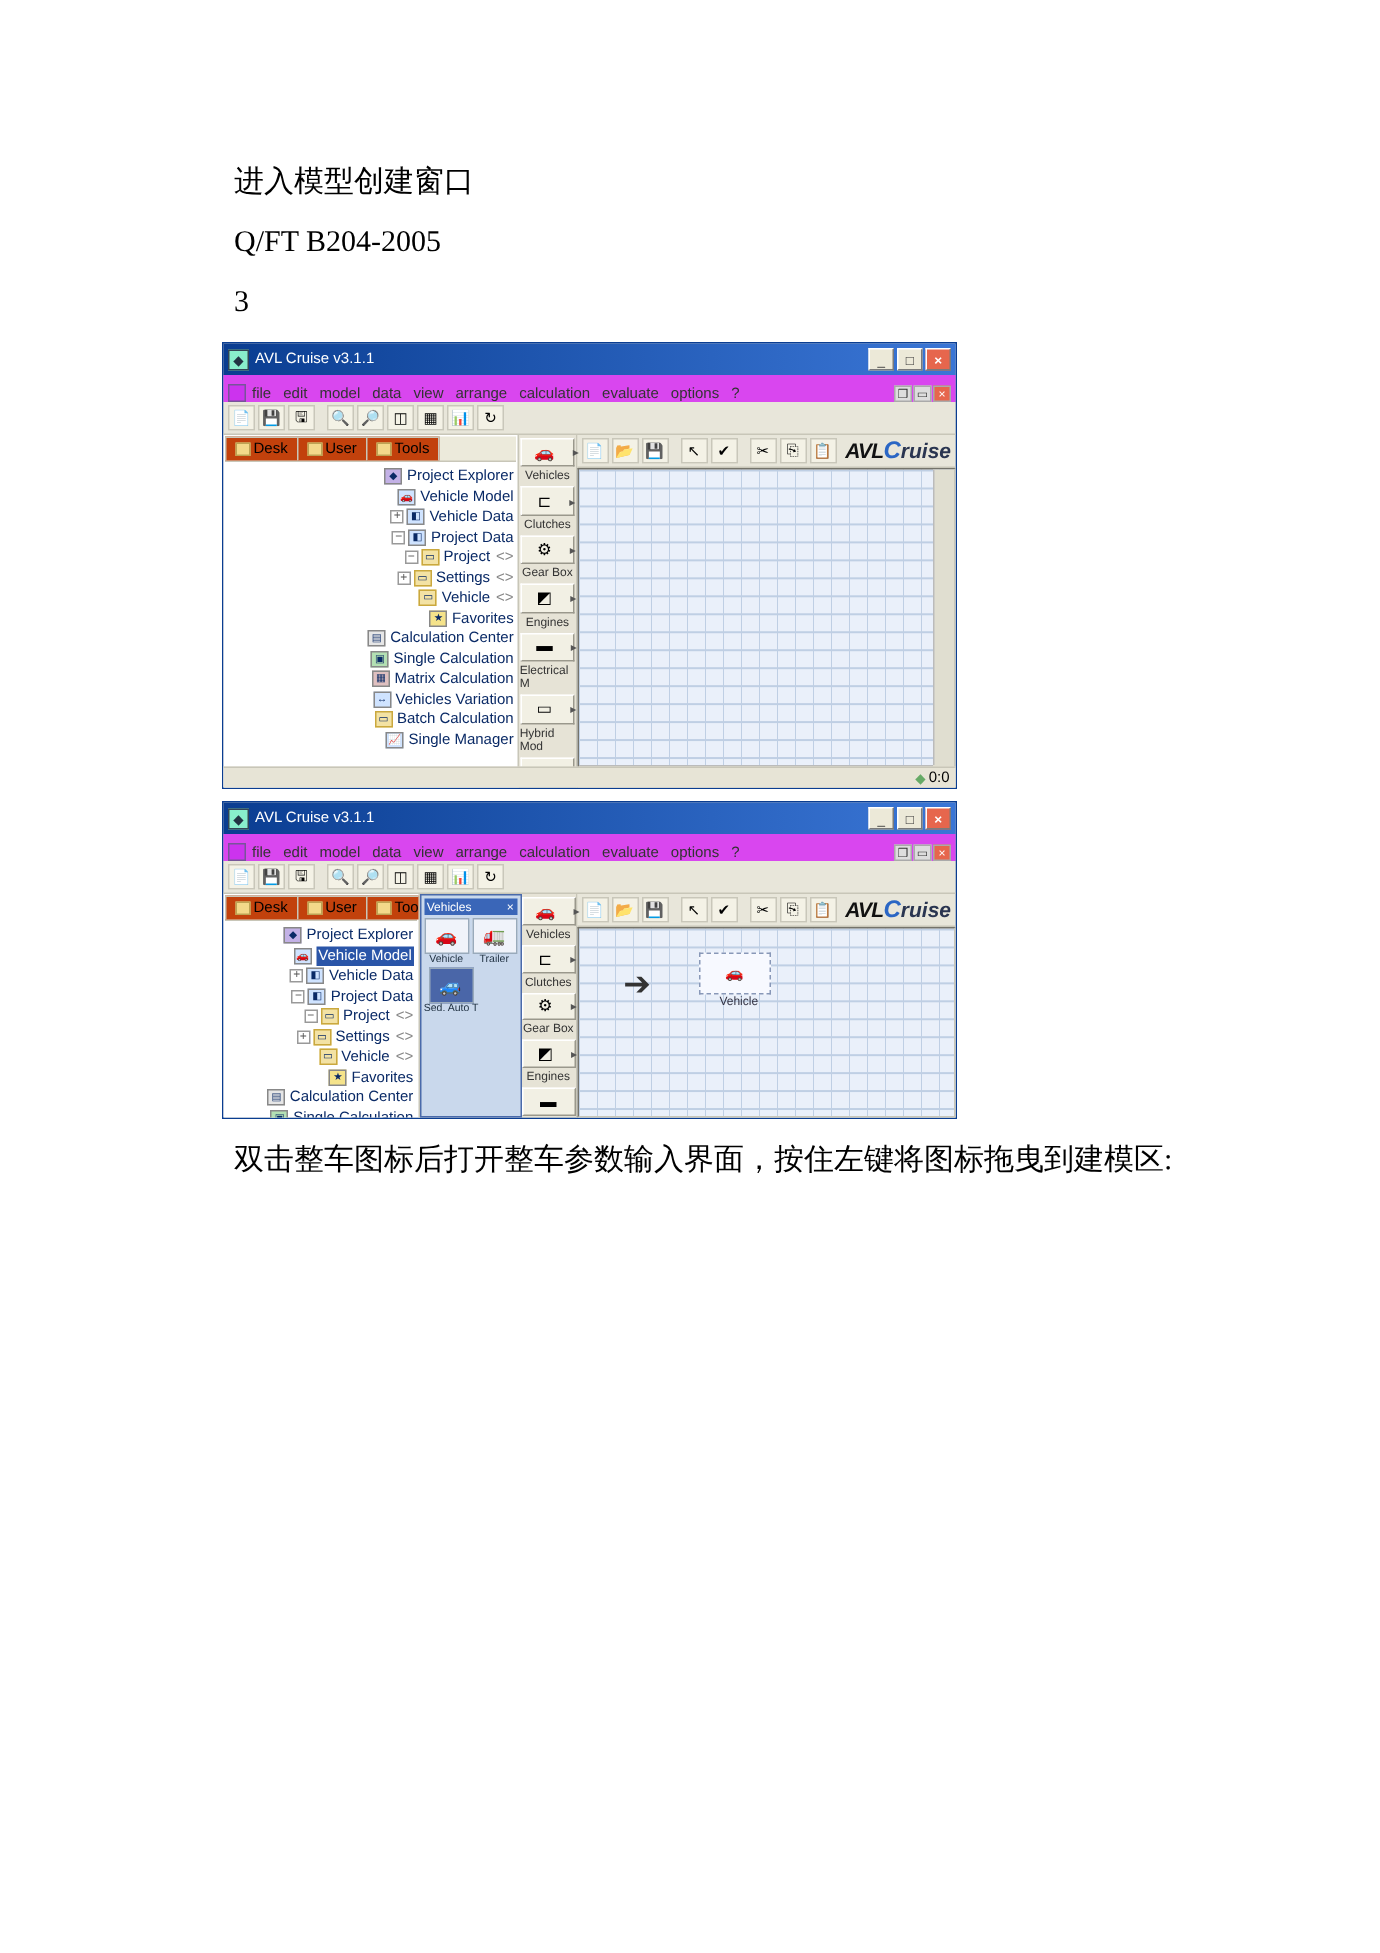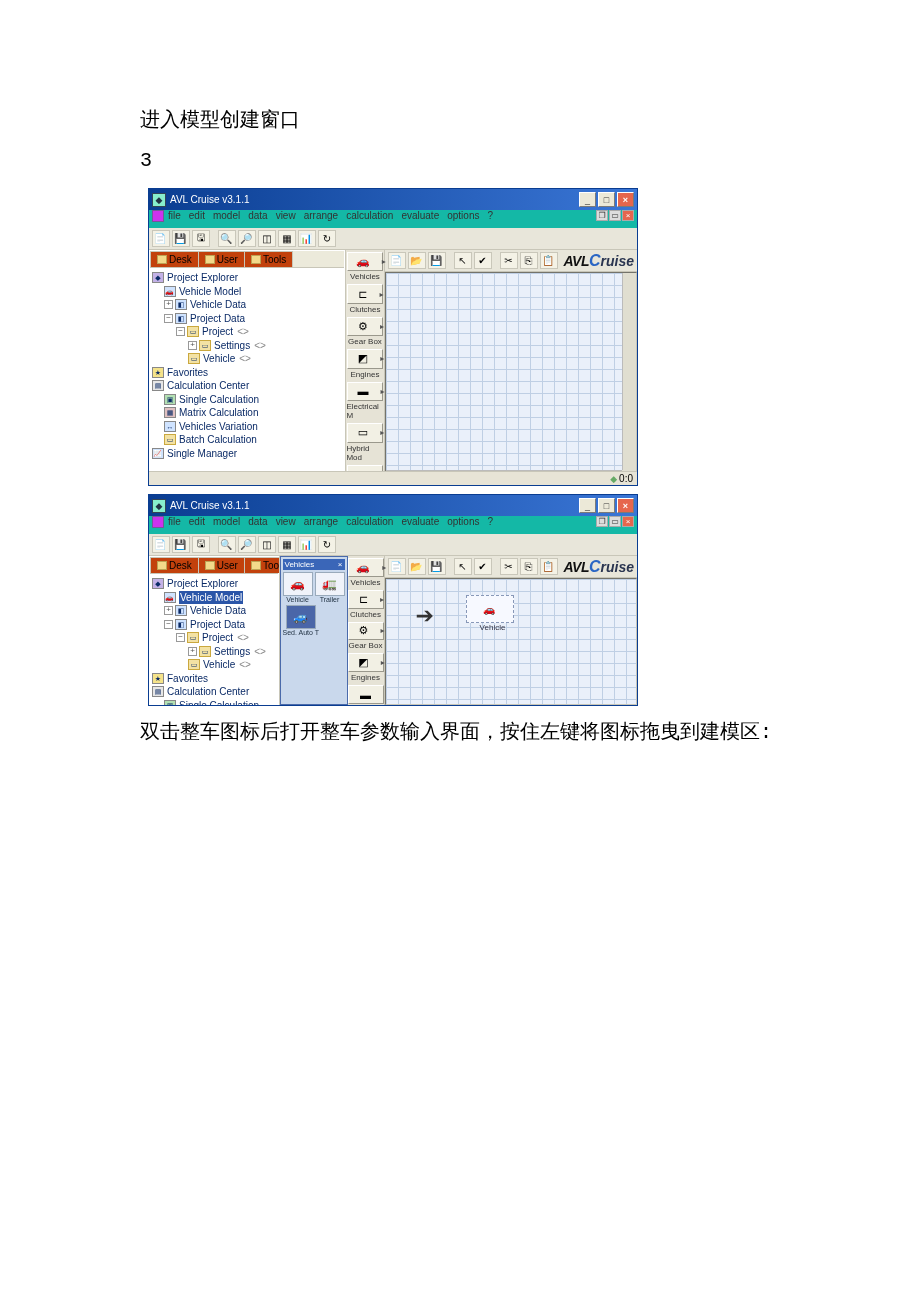--- a/index.html
+++ b/index.html
@@ -11,22 +11,21 @@
     }
     .text-block {
       font-size: 20px;
       line-height: 1.9;
       color: #000;
     }
     .indent {
       text-indent: 2em;
     }
     .para {
-      margin: 2px 0;
-      font-family: Liberation Mono, monospace;
+      margin: 2px 16px;
     }
     .screenshot {
       margin: 8px 0 8px 48px;
     }
     
     .win1 {
       width: 490px;
       height: 298px;
       border: 1px solid #0a3d91;
       background: #e6e3d6;
@@ -56,22 +55,22 @@
       width: 17px; height: 15px;
       background: #ece9d8;
       border: 1px solid #fff;
       border-right-color: #7a7a7a; border-bottom-color: #7a7a7a;
       display: flex; align-items: center; justify-content: center;
       font-size: 9px; color: #333;
     }
     .close-btn1 { background: #e6664d; color: #fff; font-weight: bold; }
     .menubar1 {
       height: 18px;
-      background: #14b8a6;
-      display: flex; align-items: flex-start;
+      background: #d946ef;
+      display: flex; align-items: flex-end;
       padding: 0 3px 0 3px;
       color: #333;
     }
     .menubar1 .mi { margin-right: 8px; }
     .menuclose1 { margin-left: auto; display: flex; gap:1px; }
     .menuclose1 span { width:12px; height:11px; background:#ddd; border:1px solid #aaa; font-size:8px; display:flex; align-items:center; justify-content:center; }
     .menuclose1 .mc-x { background:#e6664d; color:#fff; }
     .toolbar1 {
       height: 22px;
       background: #e8e6da;
@@ -100,21 +99,21 @@
     .tab1 {
       padding: 2px 6px;
       border: 1px solid #c8c6b8;
       border-bottom: none;
       background: #c2410c;
       margin-right: -1px;
       display: flex; align-items: center; gap: 2px;
     }
     .tab1 .tico { width:10px; height:9px; background:#f3d98a; border:1px solid #bca354; }
     .tree1 { padding: 3px 2px; font-size: 10px; color: #0a2a66; line-height: 1.35; }
-    .tree1 .row { display: flex; align-items: center; }
+    .tree1 .row { display: flex; align-items: center; justify-content: flex-end; }
     .tree1 .ico {
       width: 12px; height: 11px; margin-right: 3px;
       border: 1px solid #888; background: #cfe3ff;
       display:inline-flex; align-items:center; justify-content:center; font-size:7px;
     }
     .tree1 .ico.folder { background:#f3e2a4; border-color:#caa83e; }
     .tree1 .ico.gear { background:#e6e6e6; }
     .tree1 .ico.purple { background:#c3b1e6; }
     .tree1 .ico.green { background:#b3e0b3; }
     .tree1 .ico.red { background:#e0c0c0; }
@@ -192,20 +191,21 @@
     .canvas2 { flex:1; position:relative; background:
         repeating-linear-gradient(to right, #bfcfe4 0, #bfcfe4 1px, transparent 1px, transparent 12px),
         repeating-linear-gradient(to bottom, #bfcfe4 0, #bfcfe4 1px, transparent 1px, transparent 12px),
         #eaf0fa; border:1px inset #c8c6b8; }
   </style>
 </head>
 <body>
 
 <div class="text-block">
   <p class="para indent">进入模型创建窗口</p>
+  <p class="para" style="text-indent:2em">Q/FT B204-2005</p>
   <p class="para" style="text-indent:2em">3</p>
 </div>
 
 <div class="screenshot">
   <div class="win1">
     <div class="titlebar1">
       <span class="icon">◆</span>
       <span>AVL Cruise v3.1.1</span>
       <div class="win-controls1">
         <div class="win-btn1">_</div>

